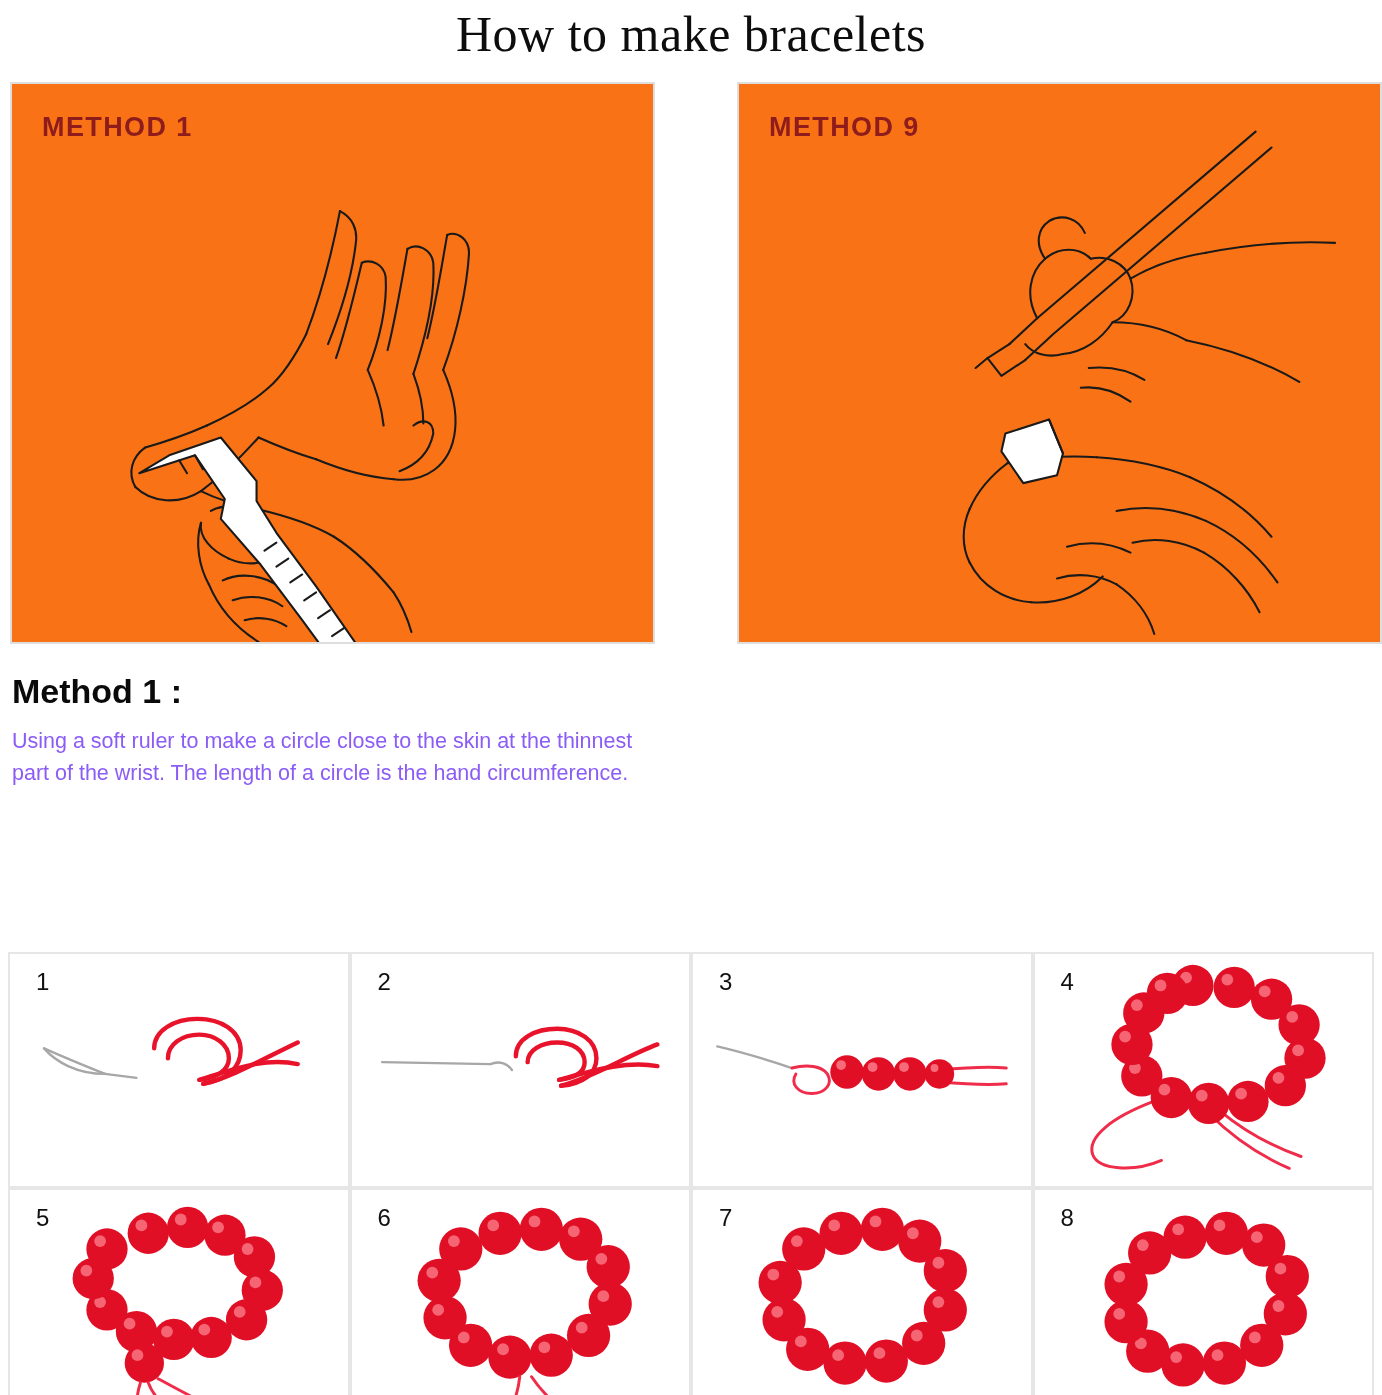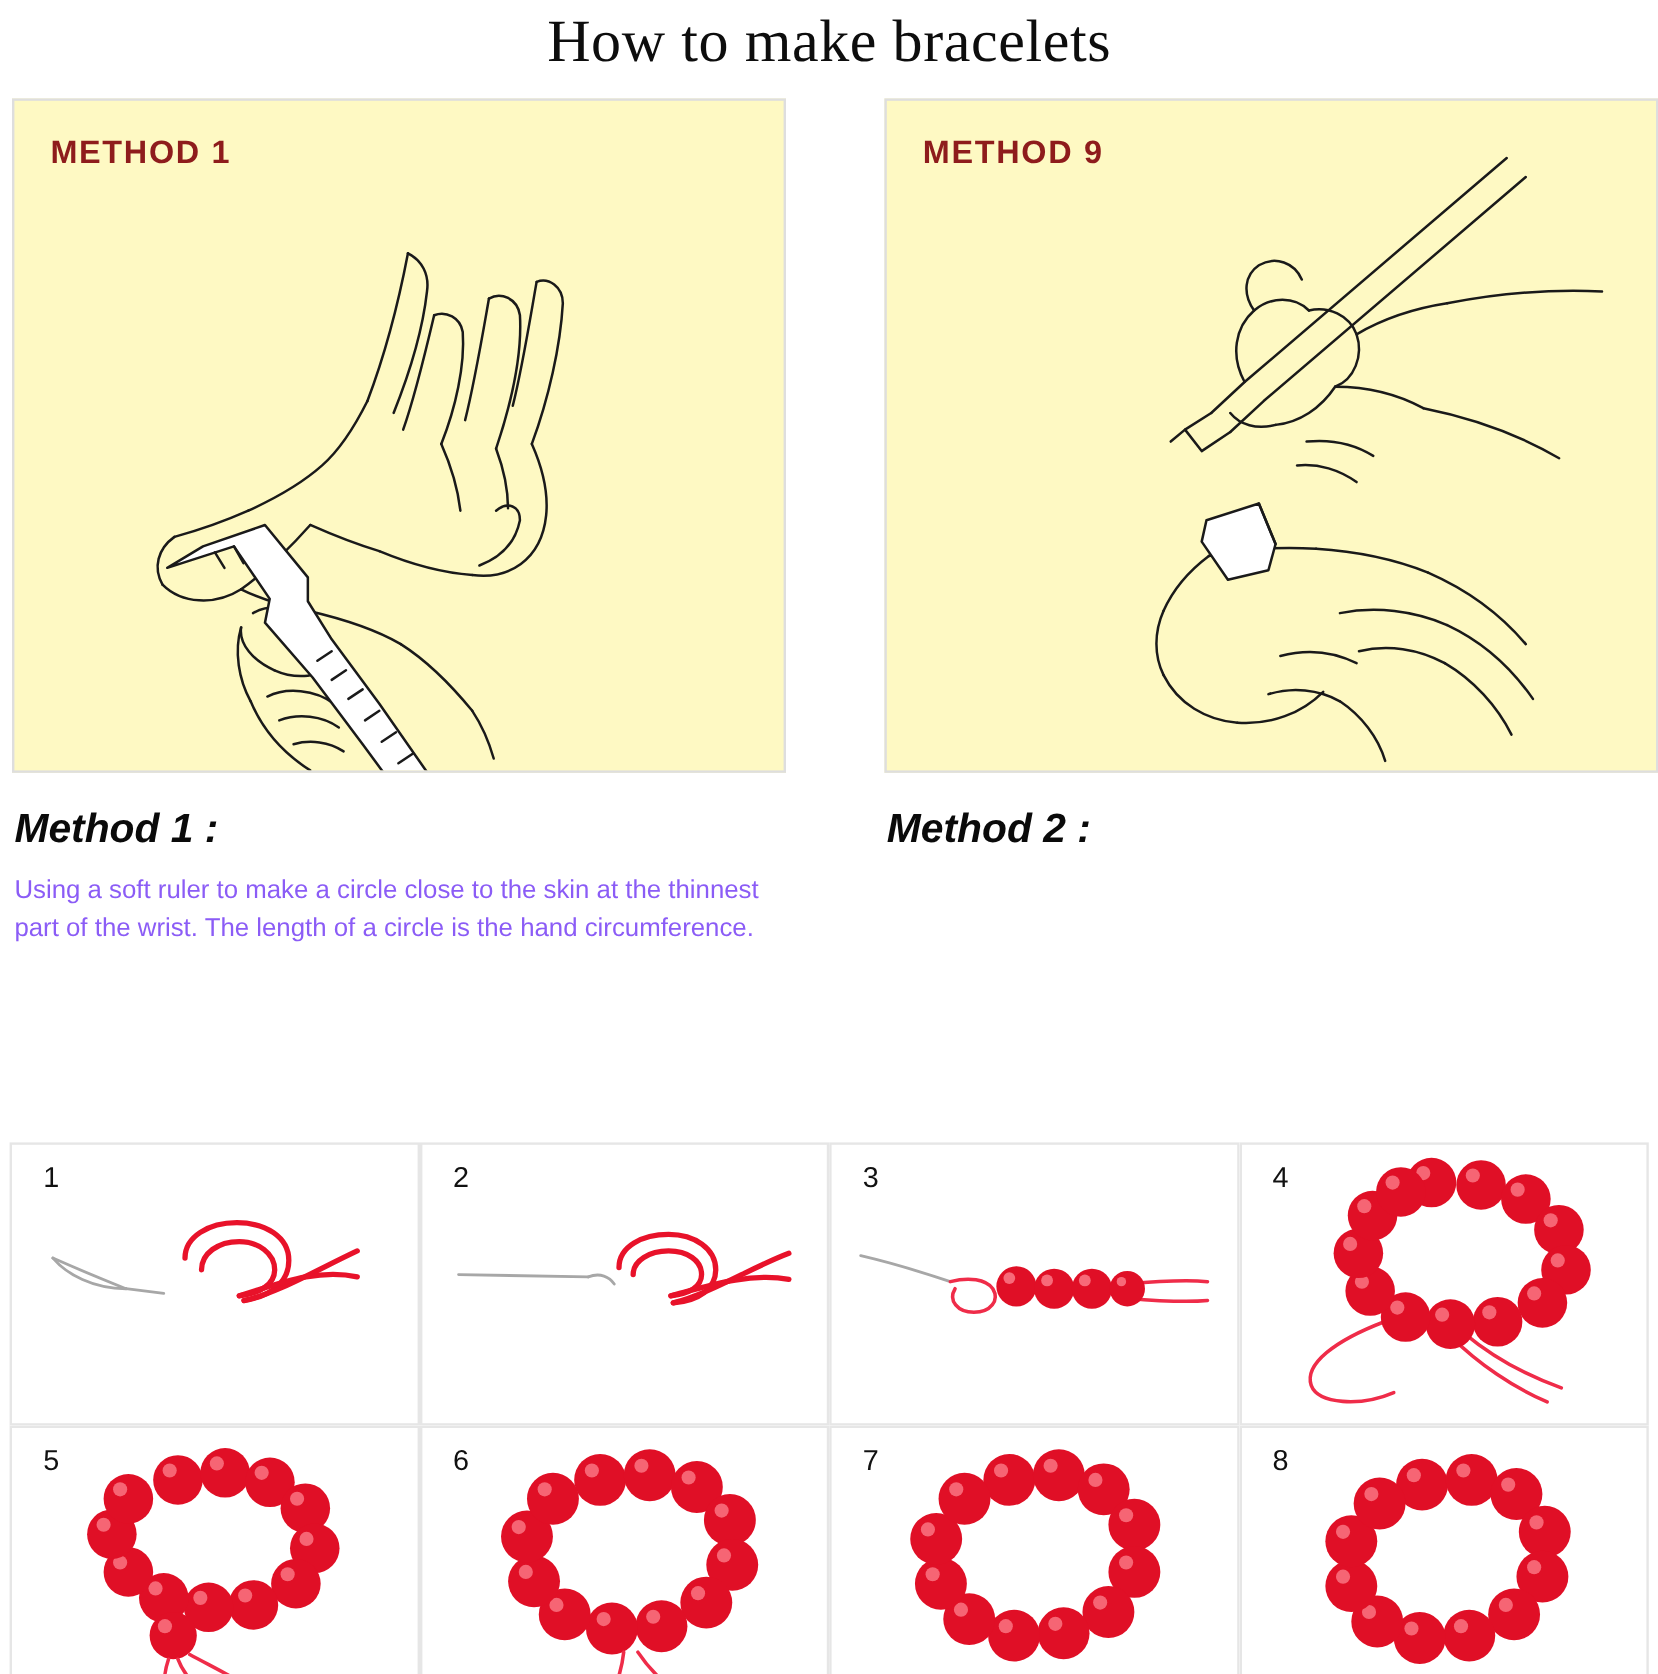--- a/index.html
+++ b/index.html
@@ -42,21 +42,21 @@
   }
   .method-col {
     width: 645px;
     flex: 0 0 645px;
   }
   .method-figure {
     border: 2px solid #dedede;
     box-sizing: border-box;
     height: 562px;
     position: relative;
-    background: #fef9c3;
+    background: #f97316;
     overflow: hidden;
   }
   .method-tag {
     position: absolute;
     top: 28px;
     left: 30px;
     font-size: 27px;
     font-weight: bold;
     color: #8e1c1c;
     letter-spacing: 1.4px;
@@ -66,21 +66,20 @@
     position: absolute;
     inset: 0;
     width: 100%;
     height: 100%;
   }
   .method-heading {
     font-size: 34px;
     font-weight: bold;
     margin: 28px 0 14px 2px;
     color: #0a0a0a;
-    font-style: italic;
   }
   .method-body {
     font-size: 21.5px;
     line-height: 1.5;
     color: #8b5cf6;
     margin-left: 2px;
   }
 
   
   .steps {
@@ -247,21 +246,20 @@
             <path d="M270 382 C254 394 240 410 232 428"></path>
             <path d="M232 428 C224 446 224 466 232 482"></path>
             <path d="M232 482 C244 506 268 520 294 522"></path>
             <path d="M294 522 C322 524 348 514 366 496"></path>
 
             <path d="M268 352 L312 338 L326 372 L320 394 L286 402 L264 370 Z" fill="#ffffff"></path>
             <path d="M312 338 L326 372"></path>
           </g>
         </svg>
       </div>
-      <div class="method-heading">Method 2 :</div>
     </div>
   </div>
 
   <div class="steps">
 
     <div class="step-cell">
       <div class="step-num">1</div>
       <svg viewBox="0 0 342 236">
         <g class="needle">
           <path d="M34 96 C52 104 76 114 96 122"></path>

